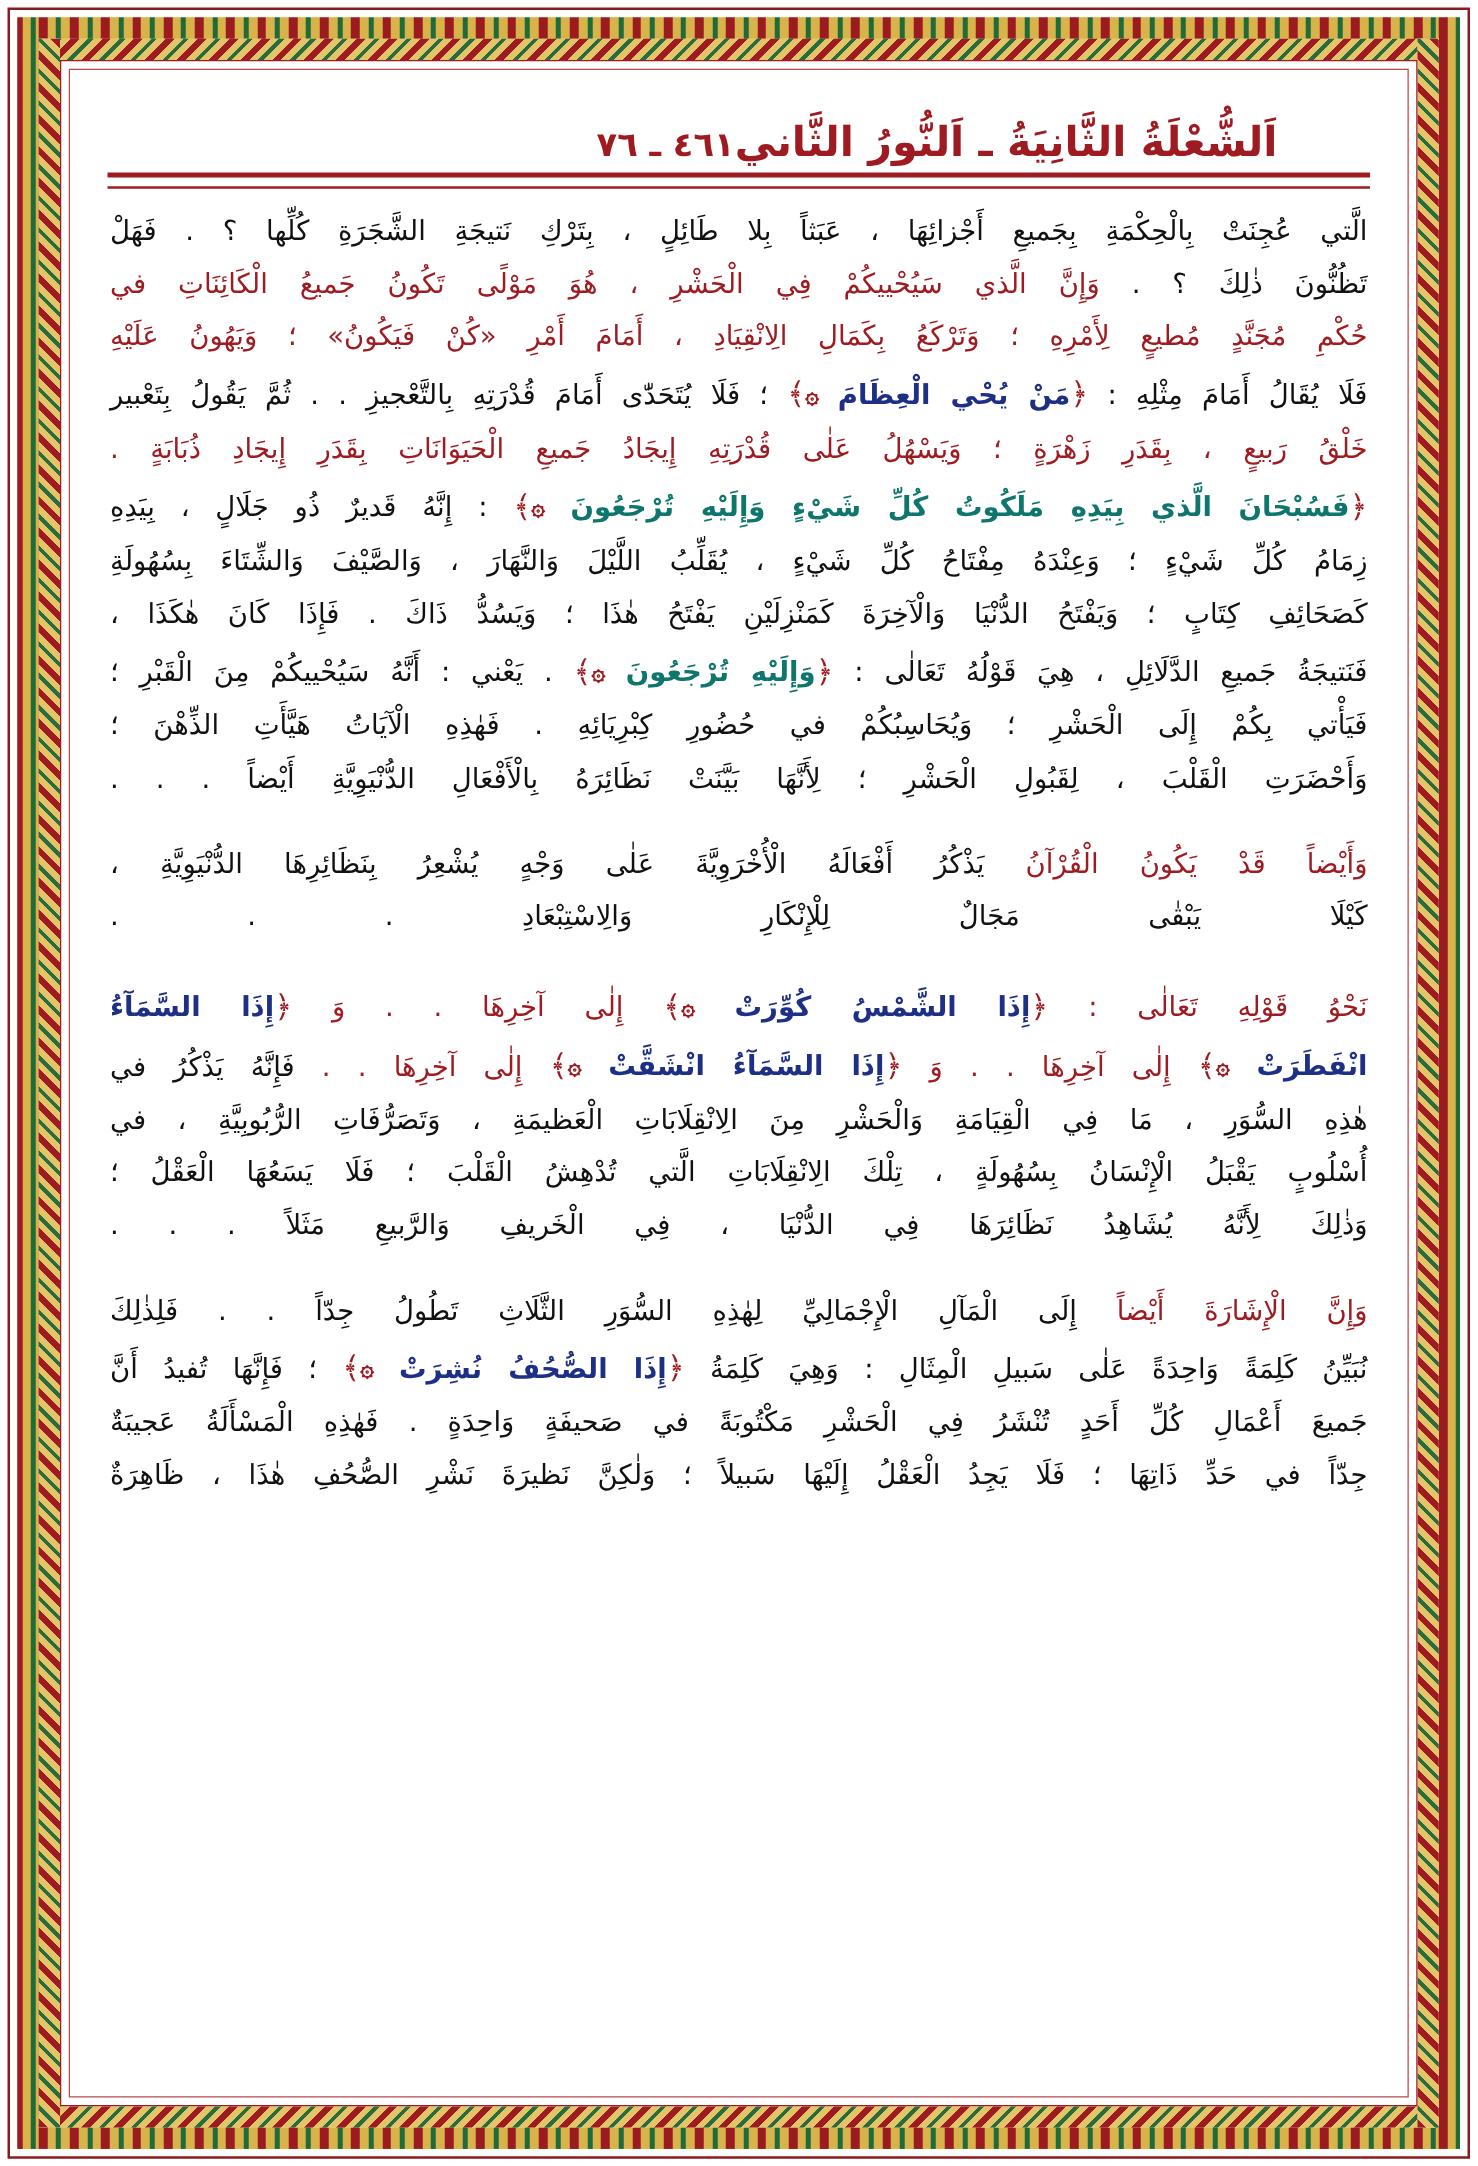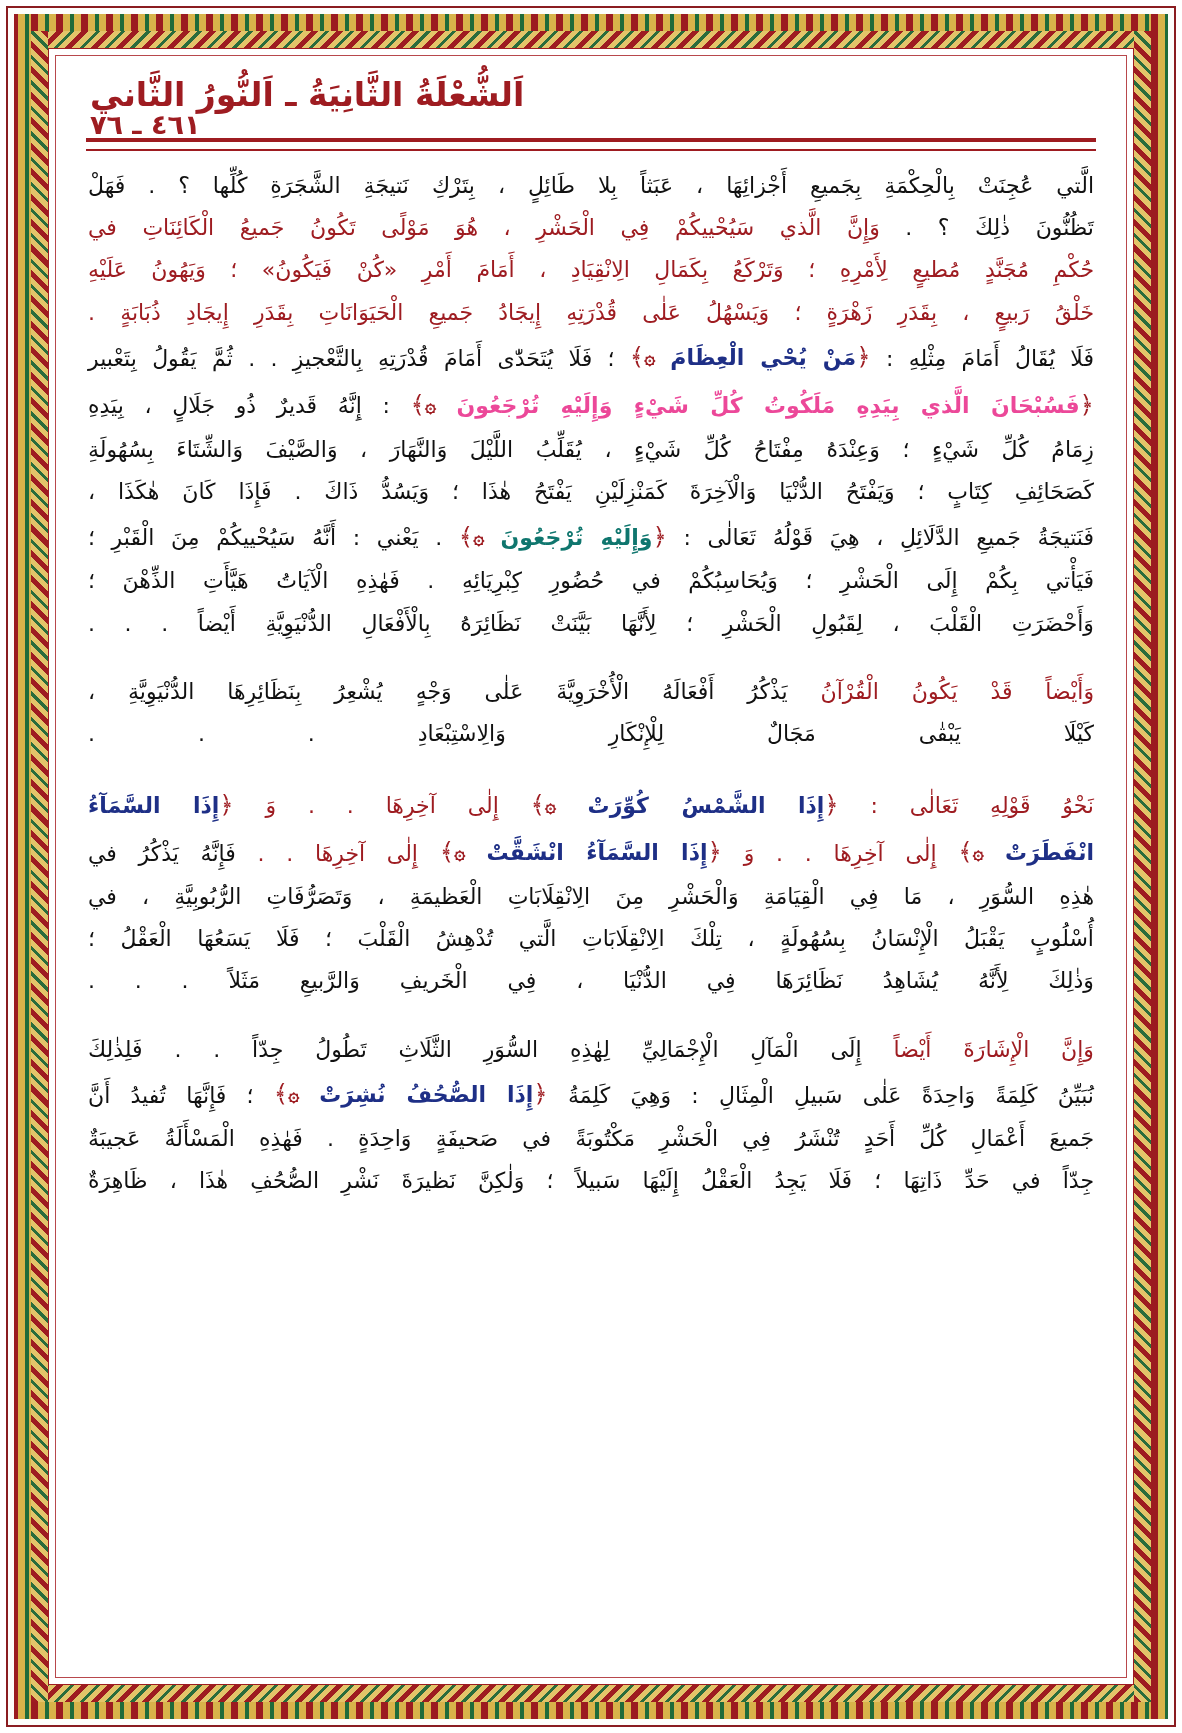--- a/index.html
+++ b/index.html
@@ -115,21 +115,20 @@
   }
 
   
   .header-row {
     display: flex;
     align-items: flex-end;
     justify-content: space-between;
     direction: rtl;
     padding: 0 8px 0 8px;
     height: 52px;
-    flex-direction: column;
   }
   .header-pageno {
     color: #9e1c21;
     font-size: 27px;
     font-weight: bold;
     letter-spacing: 1px;
     white-space: nowrap;
     line-height: 1;
     order: 2;
   }
@@ -214,23 +213,23 @@
               <div class="header-title">اَلشُّعْلَةُ الثَّانِيَةُ ـ اَلنُّورُ الثَّاني</div>
               <div class="header-spacer"></div>
             </div>
 
             <div class="header-rule"></div>
 
             <div class="body" id="body-container">
                 <p><span class="black">الَّتي عُجِنَتْ بِالْحِكْمَةِ بِجَميعِ أَجْزائِهَا ، عَبَثاً بِلا طَائِلٍ ، بِتَرْكِ نَتيجَةِ الشَّجَرَةِ كُلِّها ؟ . فَهَلْ</span></p>
                 <p><span class="black">تَظُنُّونَ ذٰلِكَ ؟ . </span><span class="red">وَإِنَّ الَّذي سَيُحْييكُمْ فِي الْحَشْرِ ، هُوَ مَوْلًى تَكُونُ جَميعُ الْكَائِنَاتِ في</span></p>
                 <p><span class="red">حُكْمِ مُجَنَّدٍ مُطيعٍ لِأَمْرِهِ ؛ وَتَرْكَعُ بِكَمَالِ الِانْقِيَادِ ، أَمَامَ أَمْرِ «كُنْ فَيَكُونُ» ؛ وَيَهُونُ عَلَيْهِ</span></p>
+                <p><span class="black">فَلَا يُقَالُ أَمَامَ مِثْلِهِ : </span><span class="q"><span class="brk">﴿</span><span style="color: rgb(30, 47, 134);">مَنْ يُحْي الْعِظَامَ</span><span class="rosette"> ۞</span><span class="brk">﴾</span></span><span class="black"> ؛ فَلَا يُتَحَدّٰى أَمَامَ قُدْرَتِهِ بِالتَّعْجيزِ . . ثُمَّ يَقُولُ بِتَعْبير</span></p>
                 <p><span class="red">خَلْقُ رَبيعٍ ، بِقَدَرِ زَهْرَةٍ ؛ وَيَسْهُلُ عَلٰى قُدْرَتِهِ إِيجَادُ جَميعِ الْحَيَوَانَاتِ بِقَدَرِ إِيجَادِ ذُبَابَةٍ .</span></p>
-                <p><span class="black">فَلَا يُقَالُ أَمَامَ مِثْلِهِ : </span><span class="q"><span class="brk">﴿</span><span style="color: rgb(30, 47, 134);">مَنْ يُحْي الْعِظَامَ</span><span class="rosette"> ۞</span><span class="brk">﴾</span></span><span class="black"> ؛ فَلَا يُتَحَدّٰى أَمَامَ قُدْرَتِهِ بِالتَّعْجيزِ . . ثُمَّ يَقُولُ بِتَعْبير</span></p>
-                <p><span class="q"><span class="brk">﴿</span><span style="color: #ec4899;">فَسُبْحَانَ الَّذي بِيَدِهِ مَلَكُوتُ كُلِّ شَيْءٍ وَإِلَيْهِ تُرْجَعُونَ</span><span class="rosette"> ۞</span><span class="brk">﴾</span></span><span class="black"> : إِنَّهُ قَديرٌ ذُو جَلَالٍ ، بِيَدِهِ</span></p>
+                <p><span class="q"><span class="brk">﴿</span><span style="color: #0f766e;">فَسُبْحَانَ الَّذي بِيَدِهِ مَلَكُوتُ كُلِّ شَيْءٍ وَإِلَيْهِ تُرْجَعُونَ</span><span class="rosette"> ۞</span><span class="brk">﴾</span></span><span class="black"> : إِنَّهُ قَديرٌ ذُو جَلَالٍ ، بِيَدِهِ</span></p>
                 <p><span class="black">زِمَامُ كُلِّ شَيْءٍ ؛ وَعِنْدَهُ مِفْتَاحُ كُلِّ شَيْءٍ ، يُقَلِّبُ اللَّيْلَ وَالنَّهَارَ ، وَالصَّيْفَ وَالشِّتَاءَ بِسُهُولَةِ</span></p>
                 <p><span class="black">كَصَحَائِفِ كِتَابٍ ؛ وَيَفْتَحُ الدُّنْيَا وَالْآخِرَةَ كَمَنْزِلَيْنِ يَفْتَحُ هٰذَا ؛ وَيَسُدُّ ذَاكَ . فَإِذَا كَانَ هٰكَذَا ،</span></p>
                 <p><span class="black">فَنَتيجَةُ جَميعِ الدَّلَائِلِ ، هِيَ قَوْلُهُ تَعَالٰى : </span><span class="q"><span class="brk">﴿</span><span style="color: #0f766e;">وَإِلَيْهِ تُرْجَعُونَ</span><span class="rosette"> ۞</span><span class="brk">﴾</span></span><span class="black"> . يَعْني : أَنَّهُ سَيُحْييكُمْ مِنَ الْقَبْرِ ؛</span></p>
                 <p><span class="black">فَيَأْتي بِكُمْ إِلَى الْحَشْرِ ؛ وَيُحَاسِبُكُمْ في حُضُورِ كِبْرِيَائِهِ . فَهٰذِهِ الْآيَاتُ هَيَّأَتِ الذِّهْنَ ؛</span></p>
                 <p class="center-line"><span class="black">وَأَحْضَرَتِ الْقَلْبَ ، لِقَبُولِ الْحَشْرِ ؛ لِأَنَّهَا بَيَّنَتْ نَظَائِرَهُ بِالْأَفْعَالِ الدُّنْيَوِيَّةِ أَيْضاً . . .</span></p>
                 <div class="para-gap"></div>
                 <p><span class="red">وَأَيْضاً قَدْ يَكُونُ الْقُرْآنُ </span><span class="black">يَذْكُرُ أَفْعَالَهُ الْأُخْرَوِيَّةَ عَلٰى وَجْهٍ يُشْعِرُ بِنَظَائِرِهَا الدُّنْيَوِيَّةِ ،</span></p>
                 <p class="center-line"><span class="black">كَيْلَا يَبْقٰى مَجَالٌ لِلْإِنْكَارِ وَالِاسْتِبْعَادِ . . .</span></p>
                 <div class="para-gap"></div>
                 <p><span class="red">نَحْوُ قَوْلِهِ تَعَالٰى : </span><span class="q"><span class="brk">﴿</span><span style="color: rgb(30, 47, 134);">إِذَا الشَّمْسُ كُوِّرَتْ</span><span class="rosette"> ۞</span><span class="brk">﴾</span></span><span class="red"> إِلٰى آخِرِهَا . . وَ </span><span class="q"><span class="brk">﴿</span><span style="color: rgb(30, 47, 134);">إِذَا السَّمَآءُ</span></span></p>

